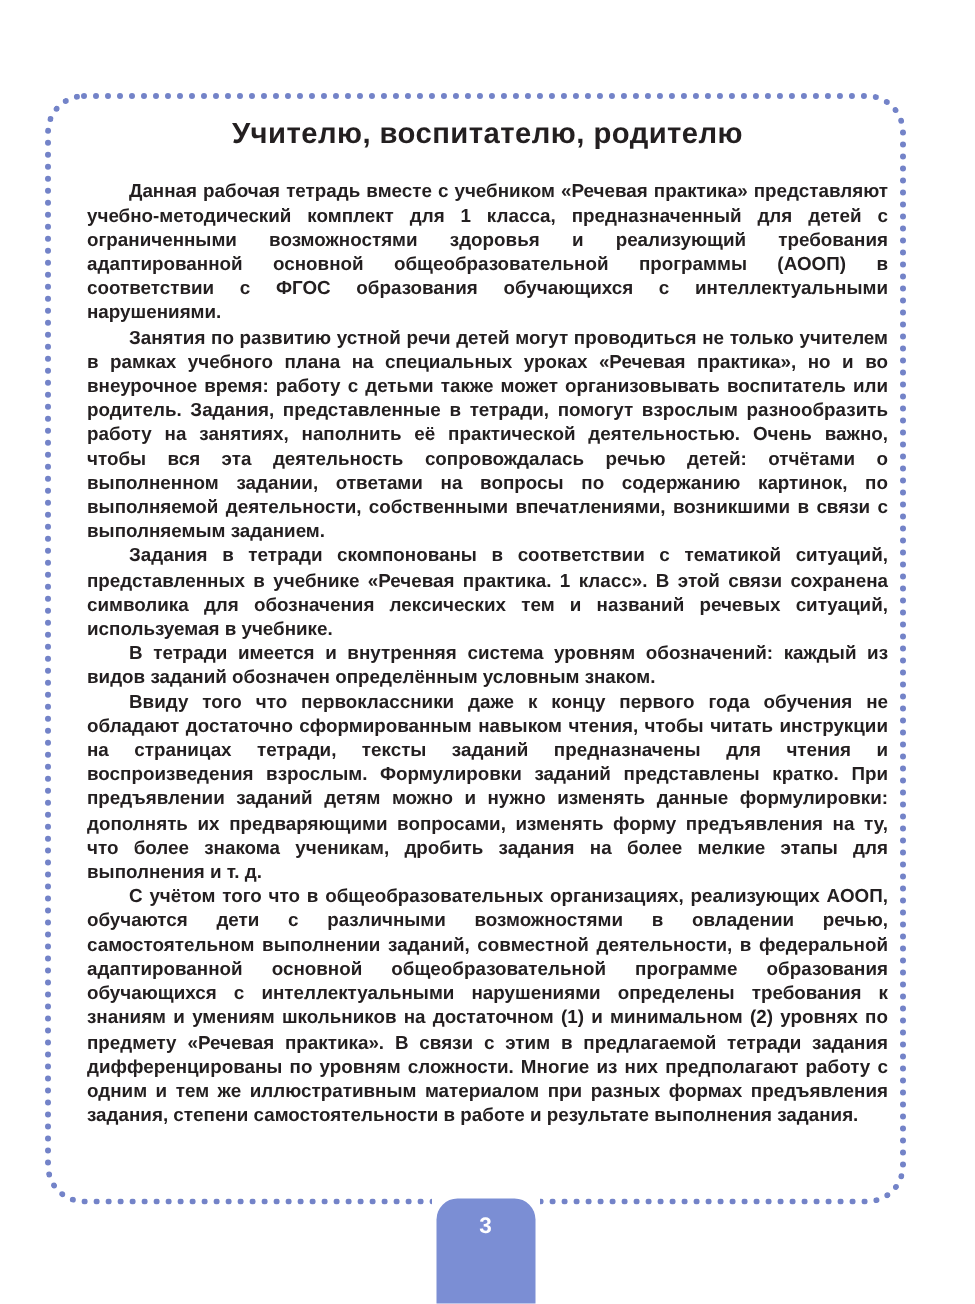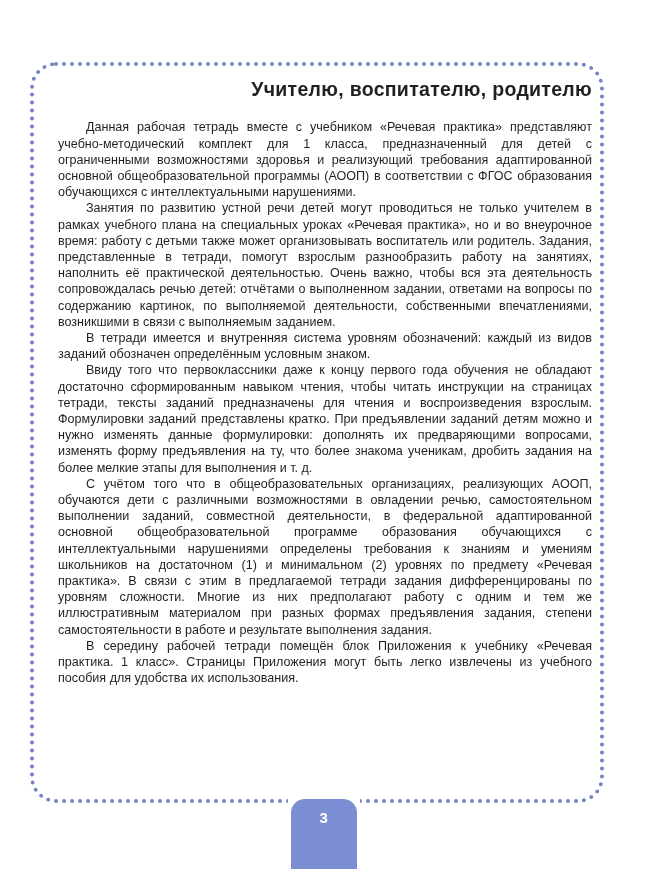--- a/index.html
+++ b/index.html
@@ -63,54 +63,55 @@
 
   
   .content {
     position: absolute;
     left: 58px;
     top: 78px;
     width: 534px;
   }
 
   .doc-title {
-    text-align: right;
+    text-align: center;
     font-size: 19.5px;
     font-weight: bold;
     letter-spacing: 0.3px;
     color: #231f20;
     margin: 0 0 18px 0;
     line-height: 1.2;
   }
 
   .body-text p {
     margin: 0;
     text-align: justify;
     text-justify: inter-word;
     text-indent: 28px;
     font-size: 12.55px;
     line-height: 16.2px;
     color: #231f20;
     hyphens: manual;
+    font-weight: bold;
   }
 </style>
 </head>
 <body>
 
 <div class="page-frame"></div>
 <div class="frame-gap"></div>
 
 <div class="page-tab">
   <span class="num">3</span>
 </div>
 
 <div class="content">
   <h1 class="doc-title">Учителю, воспитателю, родителю</h1>
 
   <div class="body-text">
     <p>Данная рабочая тетрадь вместе с учебником «Речевая практика» представляют учебно-методический комплект для 1 класса, предназначенный для детей с ограниченными возможностями здоровья и реализующий требования адаптированной основной общеобразовательной программы (АООП) в соответствии с ФГОС образования обучающихся с интеллектуальными нарушениями.</p>
     <p>Занятия по развитию устной речи детей могут проводиться не только учителем в рамках учебного плана на специальных уроках «Речевая практика», но и во внеурочное время: работу с детьми также может организовывать воспитатель или родитель. Задания, представленные в тетради, помогут взрослым разнообразить работу на занятиях, наполнить её практической деятельностью. Очень важно, чтобы вся эта деятельность сопровождалась речью детей: отчётами о выполненном задании, ответами на вопросы по содержанию картинок, по выполняемой деятельности, собственными впечатлениями, возникшими в связи с выполняемым заданием.</p>
+    <p>Задания в тетради скомпонованы в соответствии с тематикой ситуаций, представленных в учебнике «Речевая практика. 1 класс». В этой связи сохранена символика для обозначения лексических тем и названий речевых ситуаций, используемая в учебнике.</p>
     <p>В тетради имеется и внутренняя система уровням обозначений: каждый из видов заданий обозначен определённым условным знаком.</p>
     <p>Ввиду того что первоклассники даже к концу первого года обучения не обладают достаточно сформированным навыком чтения, чтобы читать инструкции на страницах тетради, тексты заданий предназначены для чтения и воспроизведения взрослым. Формулировки заданий представлены кратко. При предъявлении заданий детям можно и нужно изменять данные формулировки: дополнять их предваряющими вопросами, изменять форму предъявления на ту, что более знакома ученикам, дробить задания на более мелкие этапы для выполнения и т. д.</p>
     <p>С учётом того что в общеобразовательных организациях, реализующих АООП, обучаются дети с различными возможностями в овладении речью, самостоятельном выполнении заданий, совместной деятельности, в федеральной адаптированной основной общеобразовательной программе образования обучающихся с интеллектуальными нарушениями определены требования к знаниям и умениям школьников на достаточном (1) и минимальном (2) уровнях по предмету «Речевая практика». В связи с этим в предлагаемой тетради задания дифференцированы по уровням сложности. Многие из них предполагают работу с одним и тем же иллюстративным материалом при разных формах предъявления задания, степени самостоятельности в работе и результате выполнения задания.</p>
-    <p>В середину рабочей тетради помещён блок Приложения к учебнику «Речевая практика. 1 класс». Страницы Приложения могут быть легко извлечены из учебного пособия для удобства их использования.</p>
   </div>
 </div>
 
 </body></html>

